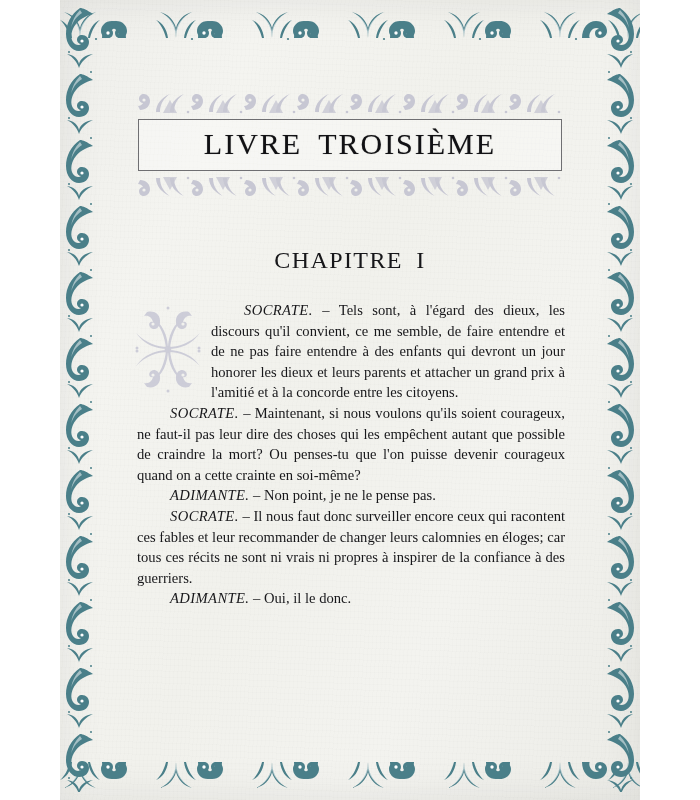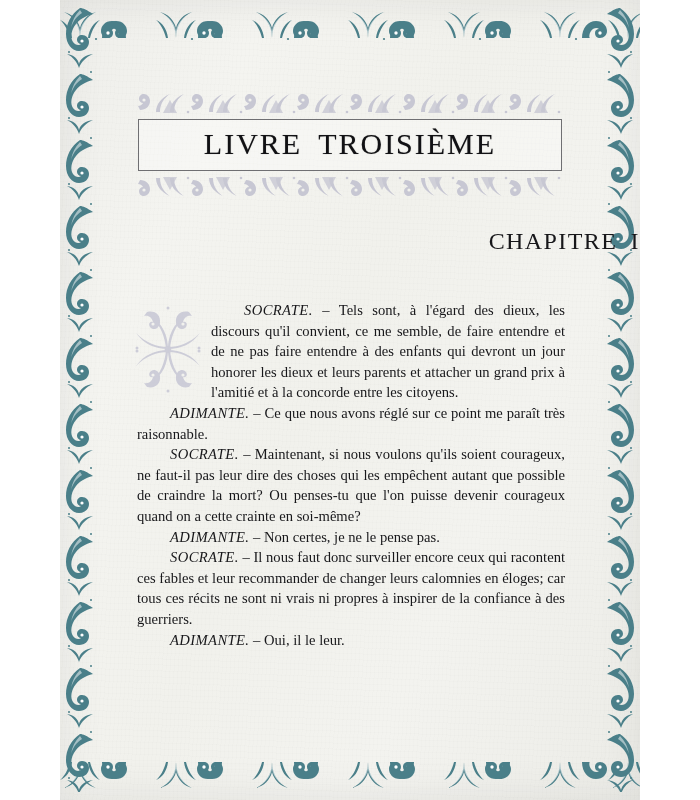--- a/index.html
+++ b/index.html
@@ -44,22 +44,22 @@
     margin:1px 0;
     text-align:center;
   }
   #book-title{
     font-family:"Liberation Serif","DejaVu Serif",serif;
     font-size:30px; letter-spacing:2.0px; word-spacing:7px;
     color:#111114; line-height:1;
     text-shadow:0 0 1px rgba(0,0,0,.35);
   }
   #chapter-title{
-    position:absolute;left:0;top:228px;width:580px;
-    text-align:right; font-size:24px; letter-spacing:1.4px;
+    position:absolute;left:0;top:247px;width:580px;
+    text-align:center; font-size:24px; letter-spacing:1.4px;
     word-spacing:6px; color:#17171a;
   }
 
   
   #body-text{
     position:absolute; left:77px; top:300px; width:428px;
     font-size:14.6px; line-height:20.6px;
     color:#17171a; text-align:justify; text-justify:inter-word;
     hyphens:none;
   }
@@ -272,29 +272,26 @@
           <use href="#quad"></use>
           <use href="#quad" transform="translate(0,95) scale(1,-1)"></use>
         </g>
       </svg>
     </div>
 
     <p>
       <span class="speaker">SOCRATE.</span><span> – </span><span>Tels sont, à l'égard des dieux, les discours qu'il convient, ce me semble, de faire entendre et de ne pas faire entendre à des enfants qui devront un jour honorer les dieux et leurs parents et attacher un grand prix à l'amitié et à la concorde entre les citoyens.</span>
     </p>
     <p>
-      <span class="speaker">ADIMANTE.</span><span> – </span><span>Ce que nous avons réglé sur ce point me paraît très raisonnable.</span>
-    </p>
-    <p>
       <span class="speaker">SOCRATE.</span><span> – </span><span>Maintenant, si nous voulons qu'ils soient courageux, ne faut-il pas leur dire des choses qui les empêchent autant que possible de craindre la mort? Ou penses-tu que l'on puisse devenir courageux quand on a cette crainte en soi-même?</span>
     </p>
     <p>
-      <span class="speaker">ADIMANTE.</span><span> – </span><span>Non certes, je ne le pense pas.</span>
+      <span class="speaker">ADIMANTE.</span><span> – </span><span>Non point, je ne le pense pas.</span>
     </p>
     <p>
       <span class="speaker">SOCRATE.</span><span> – </span><span>Il nous faut donc surveiller encore ceux qui racontent ces fables et leur recommander de changer leurs calomnies en éloges; car tous ces récits ne sont ni vrais ni propres à inspirer de la confiance à des guerriers.</span>
     </p>
     <p>
-      <span class="speaker">ADIMANTE.</span><span> – </span><span>Oui, il le leur.</span>
+      <span class="speaker">ADIMANTE.</span><span> – </span><span>Oui, il le donc.</span>
     </p>
 
   </div>
 </div>
 
 </body></html>

